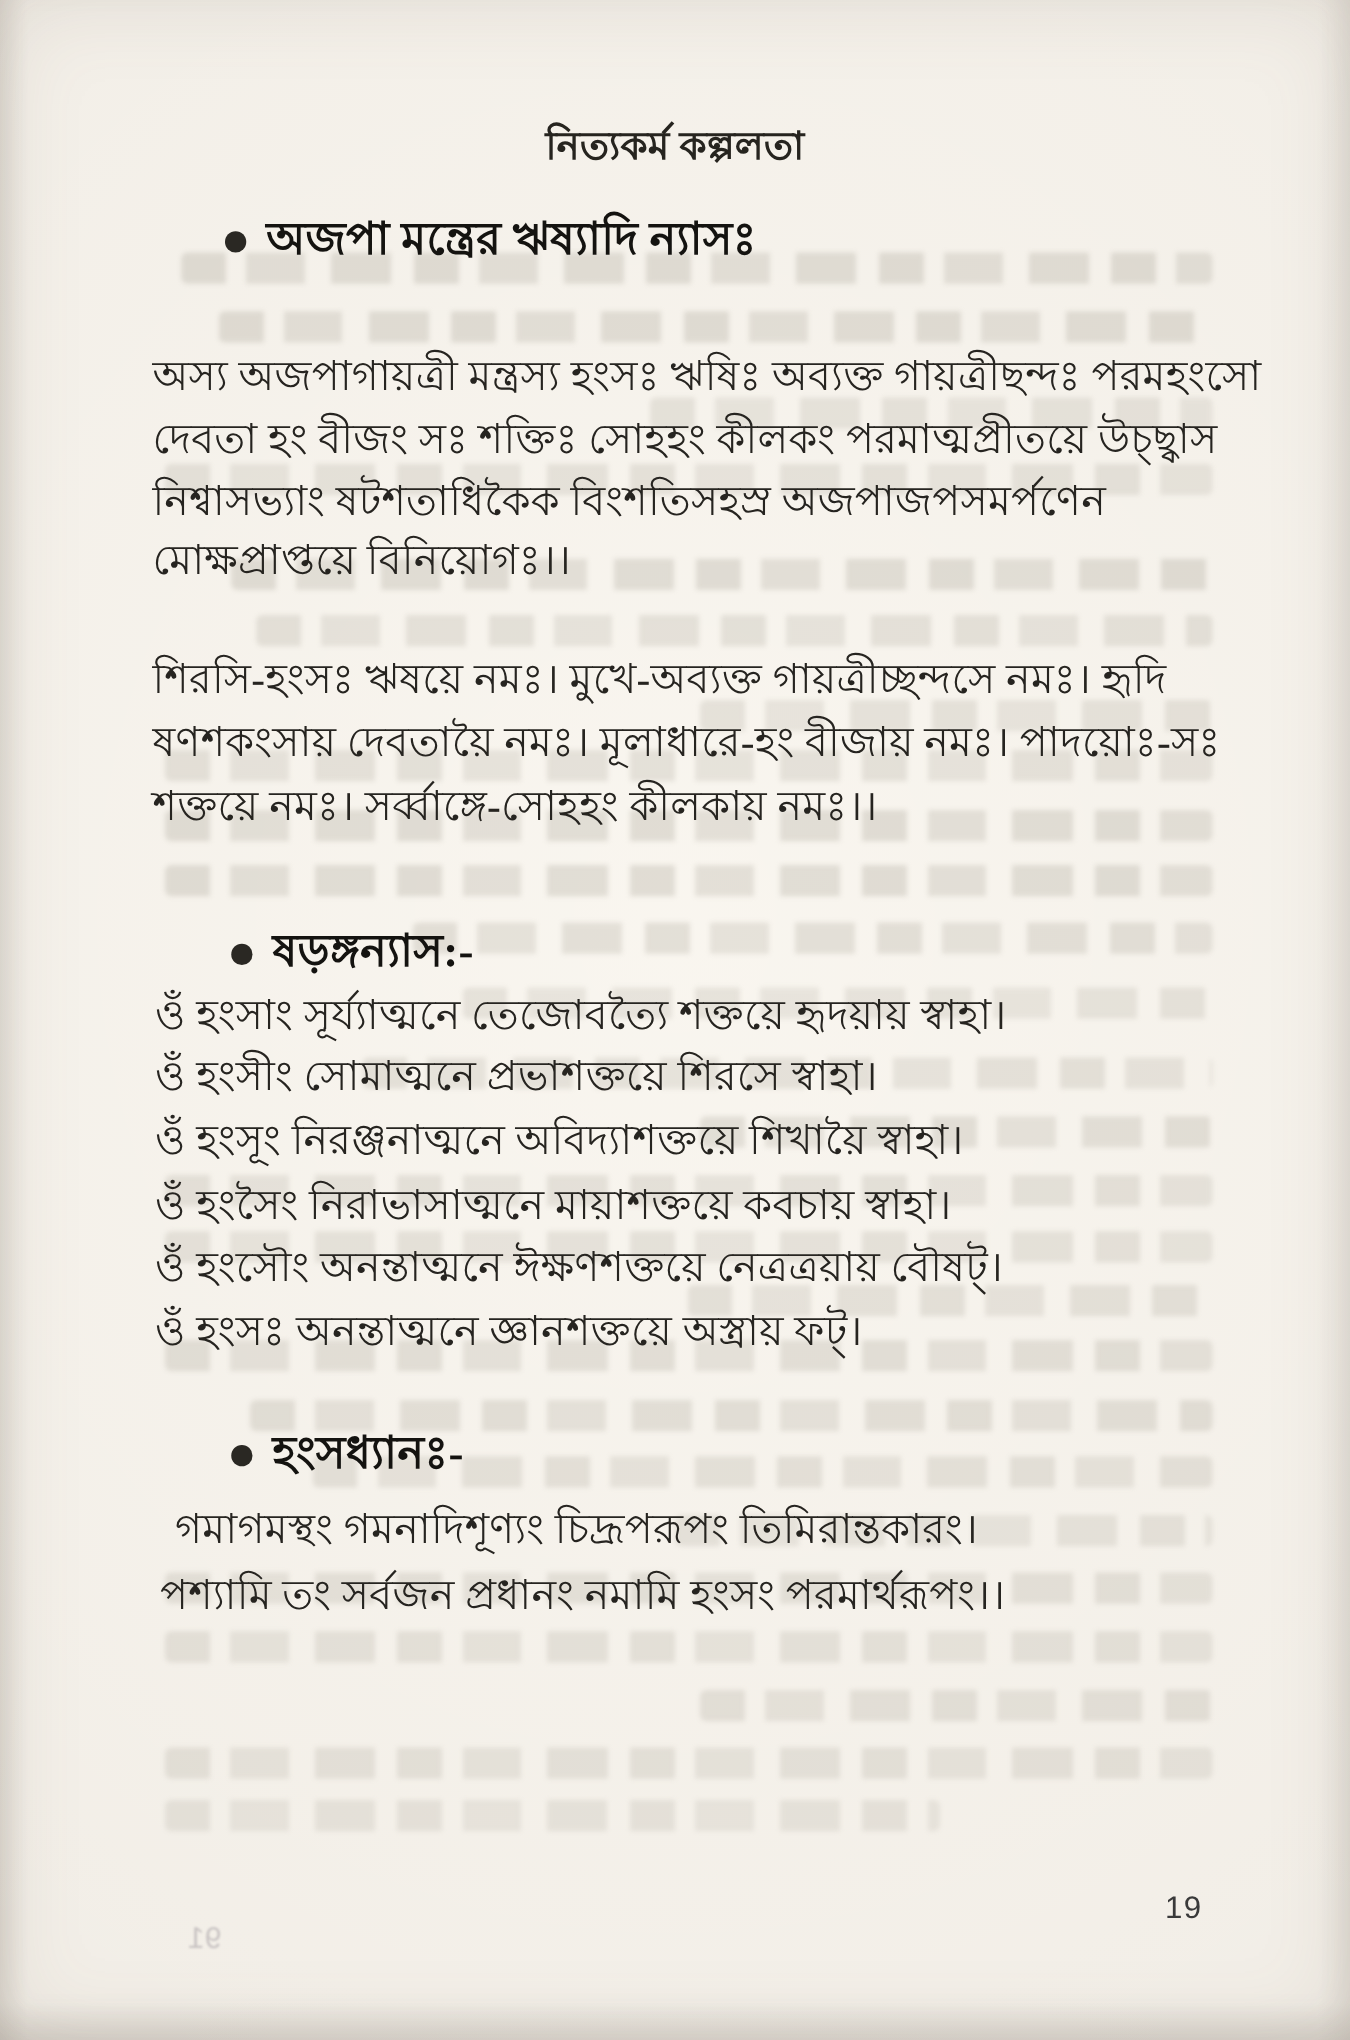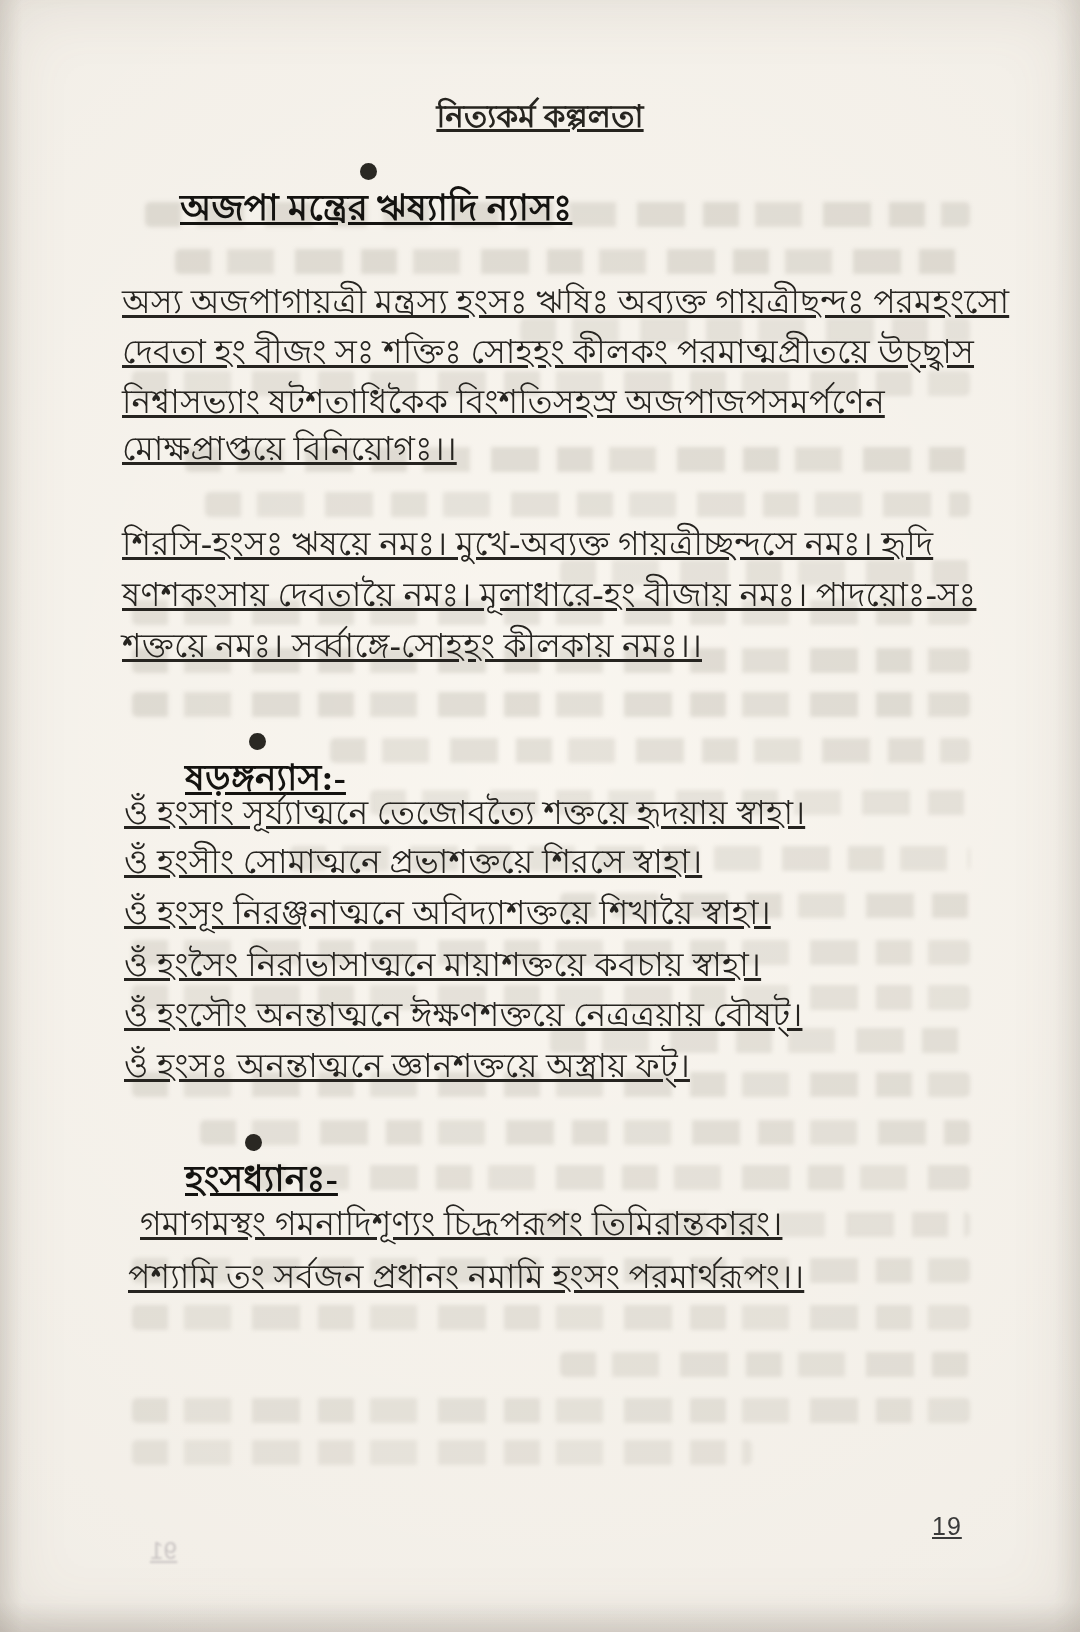--- a/index.html
+++ b/index.html
@@ -10,26 +10,26 @@
     background:#f2eee7;
     background-image:
       radial-gradient(ellipse 120% 90% at 50% 45%, rgba(255,252,246,.55), rgba(0,0,0,0) 70%),
       linear-gradient(90deg, rgba(90,80,66,.10) 0, rgba(0,0,0,0) 22px),
       linear-gradient(270deg, rgba(90,80,66,.07) 0, rgba(0,0,0,0) 26px),
       linear-gradient(0deg, rgba(90,80,66,.10) 0, rgba(0,0,0,0) 30px);
     overflow:hidden;
     font-family:"Liberation Serif", serif;
     color:#211f1b;
   }
-  .txt{position:absolute;z-index:3;white-space:nowrap;letter-spacing:.2px;text-decoration:underline;}
+  .txt{position:absolute;z-index:3;white-space:nowrap;letter-spacing:.2px;}
   .book-title{
     top:92px;left:0;width:1080px;text-align:center;
     font-size:31px;font-weight:bold;color:#26241f;
   }
-  .sec-head{display:flex;align-items:center;font-weight:bold;font-size:36px;color:#141310;flex-direction:column;}
+  .sec-head{display:flex;align-items:center;font-weight:bold;font-size:36px;color:#141310;}
   .dot{
     width:17px;height:17px;border-radius:50%;
     background:#2a2823;margin-right:16px;flex:0 0 auto;
   }
   .body-line{font-size:33px;line-height:50px;color:#262420;}
   .mantra-line{font-size:33px;line-height:48px;color:#262420;}
   .pagenum{
     font-family:"Liberation Sans", sans-serif;
     font-size:25px;color:#3a3a3a;letter-spacing:1px;
   }

